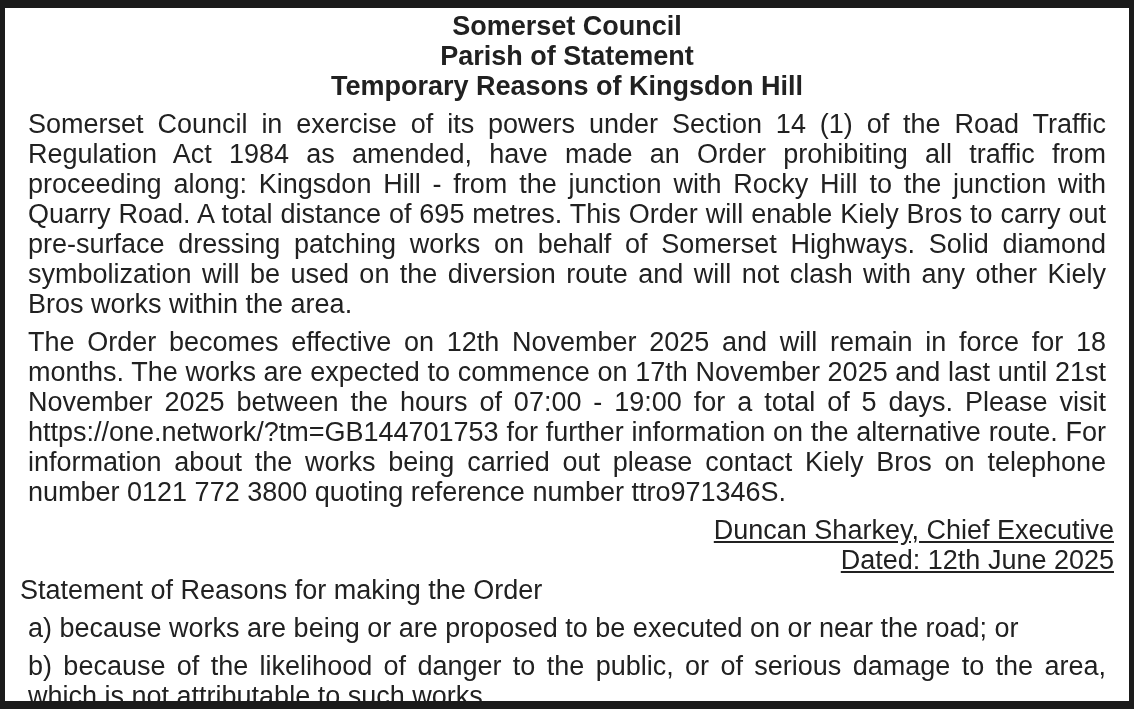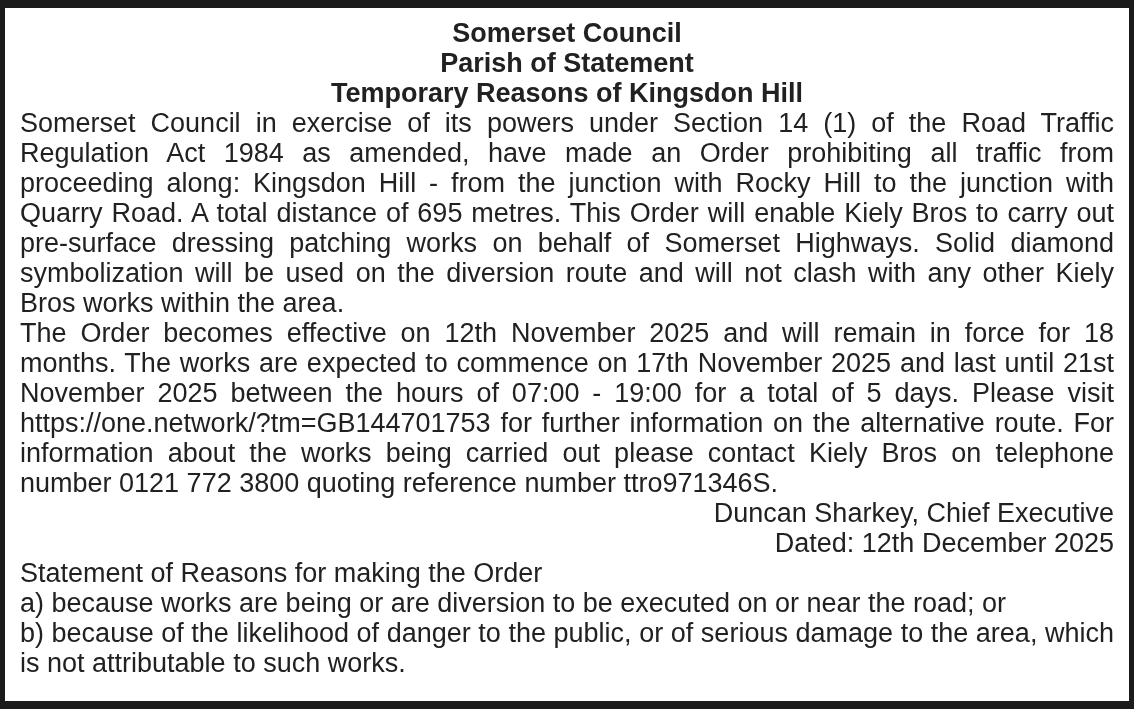--- a/index.html
+++ b/index.html
@@ -7,53 +7,54 @@
       padding: 0;
       background: #ffffff;
     }
     .notice {
       box-sizing: border-box;
       width: 1134px;
       height: 709px;
       background: #ffffff;
       border: solid #1b1b1b;
       border-width: 8px 5px;
-      padding: 10px 15px 0 15px;
+      padding: 3px 15px 0 15px;
       font-family: "Liberation Sans", sans-serif;
       font-size: 27px;
       line-height: 30px;
       color: #212121;
       overflow: hidden;
     }
     .notice p {
-      margin: 0;
+      margin: 8px;
     }
     .heading-line {
       font-weight: bold;
       text-align: center;
     }
     .justified {
       text-align: justify;
     }
     .right-line {
       text-align: right;
+      text-decoration: underline;
     }
     .center-line {
     }
   </style>
 </head>
 <body>
 
 <div class="notice">
   <div class="heading-line">Somerset Council</div>
   <div class="heading-line">Parish of Statement</div>
   <div class="heading-line">Temporary Reasons of Kingsdon Hill</div>
 
   <p class="justified">Somerset Council in exercise of its powers under Section 14 (1) of the Road Traffic Regulation Act 1984 as amended, have made an Order prohibiting all traffic from proceeding along: Kingsdon Hill - from the junction with Rocky Hill to the junction with Quarry Road. A total distance of 695 metres. This Order will enable Kiely Bros to carry out pre-surface dressing patching works on behalf of Somerset Highways. Solid diamond symbolization will be used on the diversion route and will not clash with any other Kiely Bros works within the area.</p>
   <p class="justified">The Order becomes effective on 12th November 2025 and will remain in force for 18 months. The works are expected to commence on 17th November 2025 and last until 21st November 2025 between the hours of 07:00 - 19:00 for a total of 5 days. Please visit https://one.network/?tm=GB144701753 for further information on the alternative route. For information about the works being carried out please contact Kiely Bros on telephone number 0121 772 3800 quoting reference number ttro971346S.</p>
 
   <div class="right-line">Duncan Sharkey, Chief Executive</div>
-  <div class="right-line">Dated: 12th December 2025</div>
+  <div class="right-line">Dated: 12th June 2025</div>
 
   <div class="center-line">Statement of Reasons for making the Order</div>
-  <p class="justified">a) because works are being or are diversion to be executed on or near the road; or</p>
+  <p class="justified">a) because works are being or are proposed to be executed on or near the road; or</p>
   <p class="justified">b) because of the likelihood of danger to the public, or of serious damage to the area, which is not attributable to such works.</p>
 </div>
 
 </body></html>

